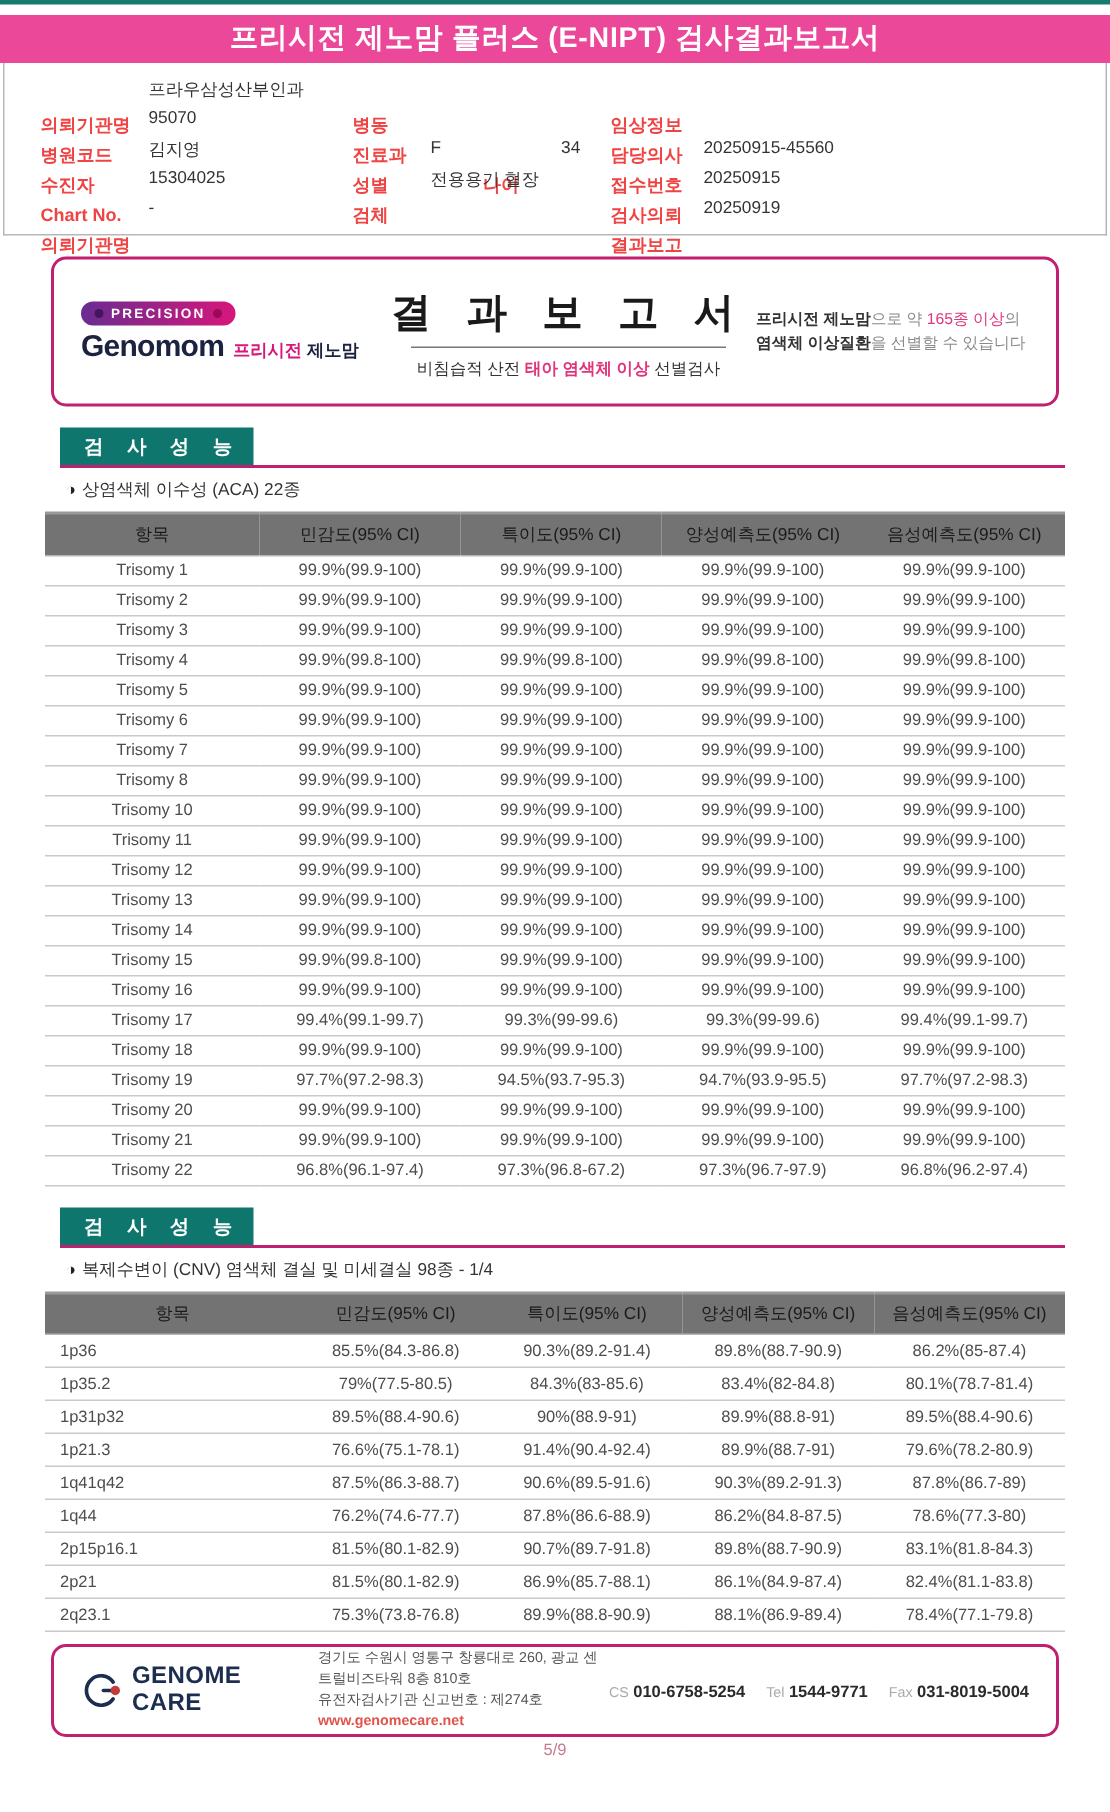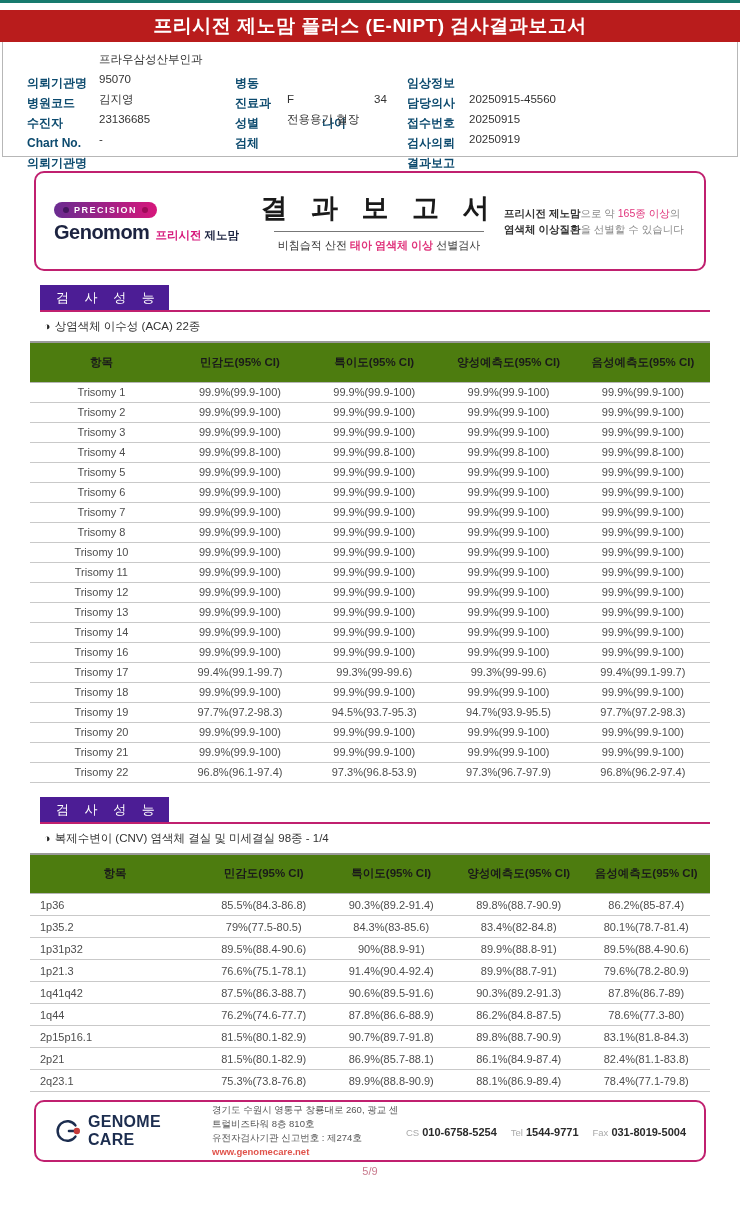--- a/index.html
+++ b/index.html
@@ -1,31 +1,31 @@
 <!DOCTYPE html>
 <html><head>
 <meta charset="utf-8">
 <style>
   * { margin:0; padding:0; box-sizing:border-box; }
   html,body { width:740px; background:#fff; font-family:"Liberation Sans","DejaVu Sans",sans-serif; }
   body { height:1208px; overflow:hidden; color:#333; }
 
   .top-accent { height:3px; background:#177a6e; margin-bottom:7px; }
-  .title-bar { height:32px; background:#b91c1c; color:#fff; text-align:center;
+  .title-bar { height:32px; background:#ec4899; color:#fff; text-align:center;
                font-size:19px; font-weight:bold; line-height:32px; letter-spacing:0.5px; }
 
   
   .info-box { border:1px solid #b7b7b7; border-top:none; margin:0 2px; padding:7px 0 7px 24px;
               display:flex; font-size:12px; }
   .info-col { display:flex; flex-direction:column; }
   .info-col.c1 { width:208px; }
   .info-col.c2 { width:172px; }
   .info-col.c3 { flex:1; }
   .irow { display:flex; height:20px; align-items:center; }
-  .ilabel { font-weight:bold; color:#0c4a6e; width:72px; flex:none; font-size:12px;margin-top:48px; }
+  .ilabel { font-weight:bold; color:#ef4444; width:72px; flex:none; font-size:12px;margin-top:48px; }
   .info-col.c2 .ilabel { width:52px; }
   .info-col.c3 .ilabel { width:62px; }
   .ival { color:#333; font-size:11.5px; }
   .ilabel.inline2 { width:40px; margin-left:28px; }
 
   
   .report-box { margin:14px 34px 0; height:100px; border:2px solid #c0206f; border-radius:10px;
                 display:flex; align-items:center; padding:0 18px; }
   .rb-left { width:200px; flex:none; }
   .badge { display:inline-flex; align-items:center; gap:5px;
@@ -43,29 +43,29 @@
   .rb-title { font-size:27px; font-weight:bold; color:#1a1a1a; letter-spacing:8px; white-space:nowrap; }
   .rb-rule { width:210px; height:0; border-bottom:1.5px solid #777; margin:5px auto 6px; }
   .rb-sub { font-size:11px; color:#333;text-align:center; }
   .rb-sub .hl { color:#e0347c; font-weight:bold; }
   .rb-right { width:182px; flex:none; font-size:10.5px; color:#8a8a8a; line-height:1.55; }
   .rb-right b { color:#333; }
   .rb-right .hl { color:#e0347c; }
 
   
   .section-header { margin:14px 30px 0 40px; border-bottom:2px solid #c0206f; line-height:0; }
-  .section-badge { display:inline-block; background:#4c1d95; color:#fff; font-weight:normal;
+  .section-badge { display:inline-block; background:#0f766e; color:#fff; font-weight:bold;
                    font-size:13px; letter-spacing:6px; padding:6px 8px 6px 16px; line-height:13px; }
   .sub-line { margin:7px 0 7px 44px; font-size:11.5px; color:#333; height:15px; }
   .sub-line .half-icon { font-size:11px; color:#222; margin-right:4px; }
 
   
   table { width:680px; margin:0 30px; border-collapse:collapse; table-layout:fixed; }
-  thead th { background:#4d7c0f; border-top:2px solid #9a9a9a; border-bottom:1px solid #b5b5b5;
-             font-size:11.5px; font-weight:bold; color:#1a1a1a; height:40px; }
+  thead th { background:#737373; border-top:2px solid #9a9a9a; border-bottom:1px solid #b5b5b5;
+             font-size:11.5px; font-weight:normal; color:#1a1a1a; height:28px; }
   tbody td { font-size:11px; color:#4d4d4d; text-align:center; height:20px;
              border-bottom:1px solid #c9c9c9; overflow:hidden; white-space:nowrap; }
   table.tbl1 tbody td { height:20px; }
   table.tbl2 tbody td { height:22px; }
   table.tbl1 col:nth-child(1){width:21%;} table.tbl1 col:nth-child(n+2){width:19.75%;}
   table.tbl2 col:nth-child(1){width:25%;} table.tbl2 col:nth-child(n+2){width:18.75%;}
   table.tbl2 tbody td:first-child { text-align:left; padding-left:10px; }
 
   
   .footer-box { margin:8px 34px 0; height:62px; border:2px solid #c0206f; border-radius:10px;
@@ -94,21 +94,21 @@
     <div class="irow">
         <span class="ilabel">병원코드</span>
         <span class="ival">95070</span>
       </div>
     <div class="irow">
         <span class="ilabel">수진자</span>
         <span class="ival">김지영</span>
       </div>
     <div class="irow">
         <span class="ilabel">Chart No.</span>
-        <span class="ival">23136685</span>
+        <span class="ival">15304025</span>
       </div>
     <div class="irow">
         <span class="ilabel">의뢰기관명</span>
         <span class="ival">-</span>
       </div>
   </div>
   <div class="info-col c2">
     <div class="irow">
         <span class="ilabel">병동</span>
         <span class="ival"></span>
@@ -282,20 +282,27 @@
         <td>99.9%(99.9-100)</td>
       </tr>
       <tr>
         <td>Trisomy 14</td>
         <td>99.9%(99.9-100)</td>
         <td>99.9%(99.9-100)</td>
         <td>99.9%(99.9-100)</td>
         <td>99.9%(99.9-100)</td>
       </tr>
       <tr>
+        <td>Trisomy 15</td>
+        <td>99.9%(99.8-100)</td>
+        <td>99.9%(99.9-100)</td>
+        <td>99.9%(99.9-100)</td>
+        <td>99.9%(99.9-100)</td>
+      </tr>
+      <tr>
         <td>Trisomy 16</td>
         <td>99.9%(99.9-100)</td>
         <td>99.9%(99.9-100)</td>
         <td>99.9%(99.9-100)</td>
         <td>99.9%(99.9-100)</td>
       </tr>
       <tr>
         <td>Trisomy 17</td>
         <td>99.4%(99.1-99.7)</td>
         <td>99.3%(99-99.6)</td>
@@ -326,21 +333,21 @@
       <tr>
         <td>Trisomy 21</td>
         <td>99.9%(99.9-100)</td>
         <td>99.9%(99.9-100)</td>
         <td>99.9%(99.9-100)</td>
         <td>99.9%(99.9-100)</td>
       </tr>
       <tr>
         <td>Trisomy 22</td>
         <td>96.8%(96.1-97.4)</td>
-        <td>97.3%(96.8-53.9)</td>
+        <td>97.3%(96.8-67.2)</td>
         <td>97.3%(96.7-97.9)</td>
         <td>96.8%(96.2-97.4)</td>
       </tr>
     </tbody>
 </table>
 
 <div class="section-header">
   <span class="section-badge">검 사 성 능</span>
 </div>
 <div class="sub-line"><span class="half-icon">◑</span><span>복제수변이 (CNV) 염색체 결실 및 미세결실 98종 - 1/4</span></div>

